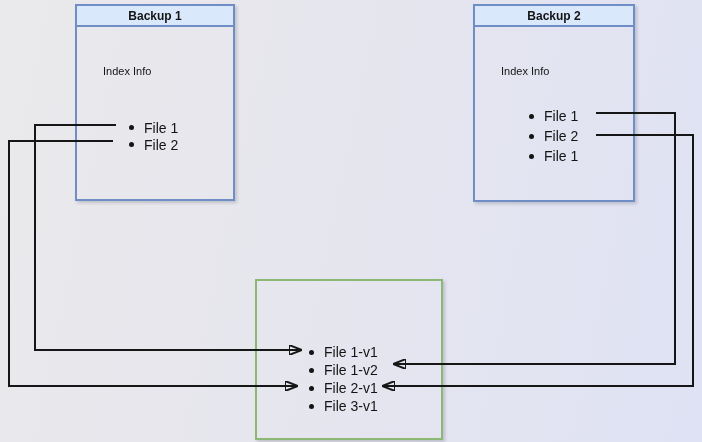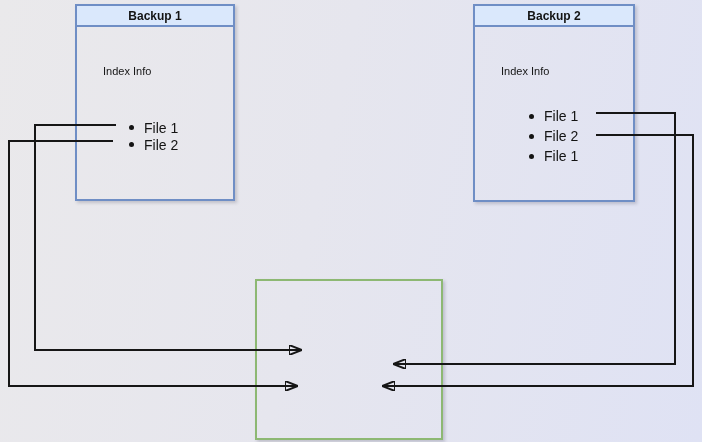--- a/index.html
+++ b/index.html
@@ -107,20 +107,38 @@
           <span>File 2</span>
         </li>
       <li>
           <span class="dot"></span>
           <span>File 1</span>
         </li>
     </ul>
   </div>
 
   <div class="box green" id="dedup">
+    <ul class="items">
+      <li>
+          <span class="dot"></span>
+          <span>File 1-v1</span>
+        </li>
+      <li>
+          <span class="dot"></span>
+          <span>File 1-v2</span>
+        </li>
+      <li>
+          <span class="dot"></span>
+          <span>File 2-v1</span>
+        </li>
+      <li>
+          <span class="dot"></span>
+          <span>File 3-v1</span>
+        </li>
+    </ul>
   </div>
 
   <svg class="arrows" viewBox="0 0 702 442">
     <defs>
       <marker id="ah" viewBox="0 0 13 10" refX="12" refY="5" markerWidth="13" markerHeight="10" orient="auto" markerUnits="userSpaceOnUse">
         <path d="M0,0 L13,5 L0,10 Z" fill="#161616" stroke="none"></path>
       </marker>
     </defs>
     <path d="M116,125 L35,125 L35,350 L301,350" marker-end="url(#ah)"></path>
     <path d="M113,141 L9,141 L9,386 L297,386" marker-end="url(#ah)"></path>

